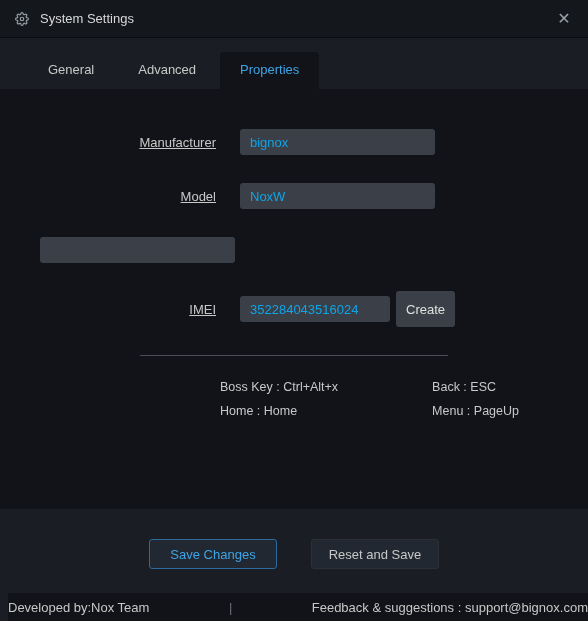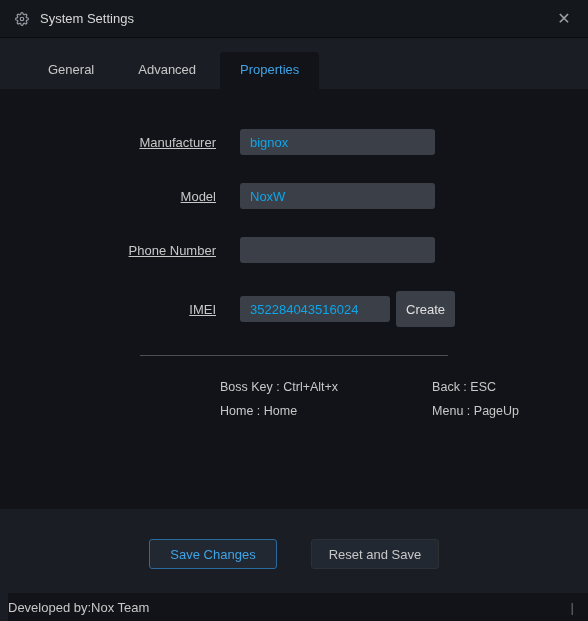--- a/index.html
+++ b/index.html
@@ -182,21 +182,20 @@
     <div class="form-label">Manufacturer</div>
     <input class="form-input" value="bignox" style="">
   </div>
 
   <div class="form-row">
     <div class="form-label">Model</div>
     <input class="form-input" value="NoxW" style="">
   </div>
 
   <div class="form-row">
-    <div class="form-label">Phone Number</div>
     <input class="form-input" value="" style="">
   </div>
 
   <div class="form-row">
     <div class="form-label">IMEI</div>
     <input class="form-input imei" value="352284043516024" style="">
     <button class="btn-create">Create</button>
   </div>
 
   <hr class="divider">
@@ -215,13 +214,14 @@
 </div>
 
 <div class="bottom-buttons">
   <button class="btn-primary">Save Changes</button>
   <button class="btn-secondary">Reset and Save</button>
 </div>
 
 <div class="footer">
   <span>Developed by:Nox Team</span>
   <span class="sep">|</span>
+  <span>Feedback &amp; suggestions : support@bignox.com</span>
 </div>
 
 </body></html>

